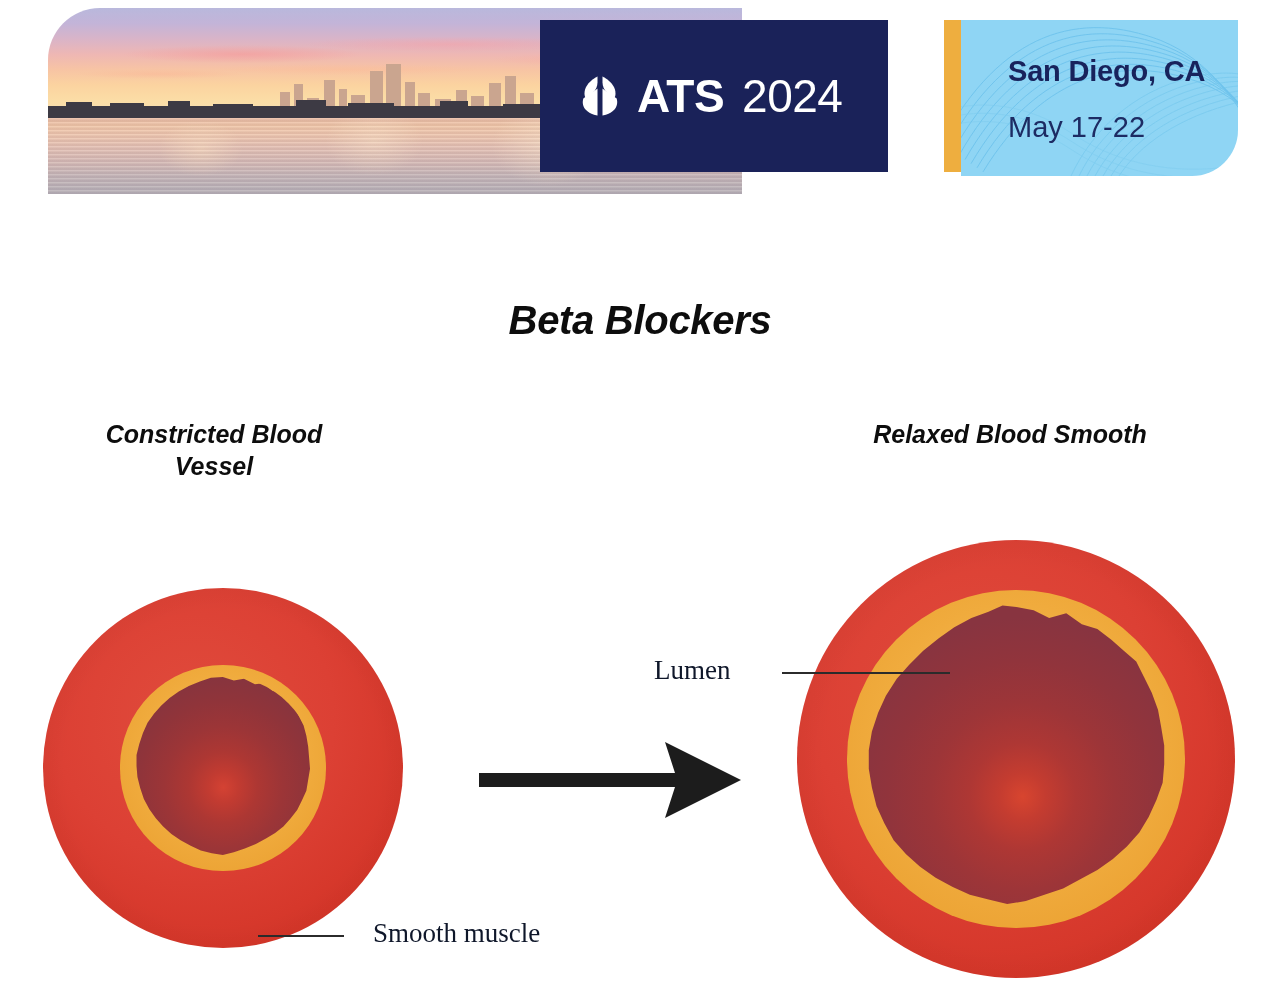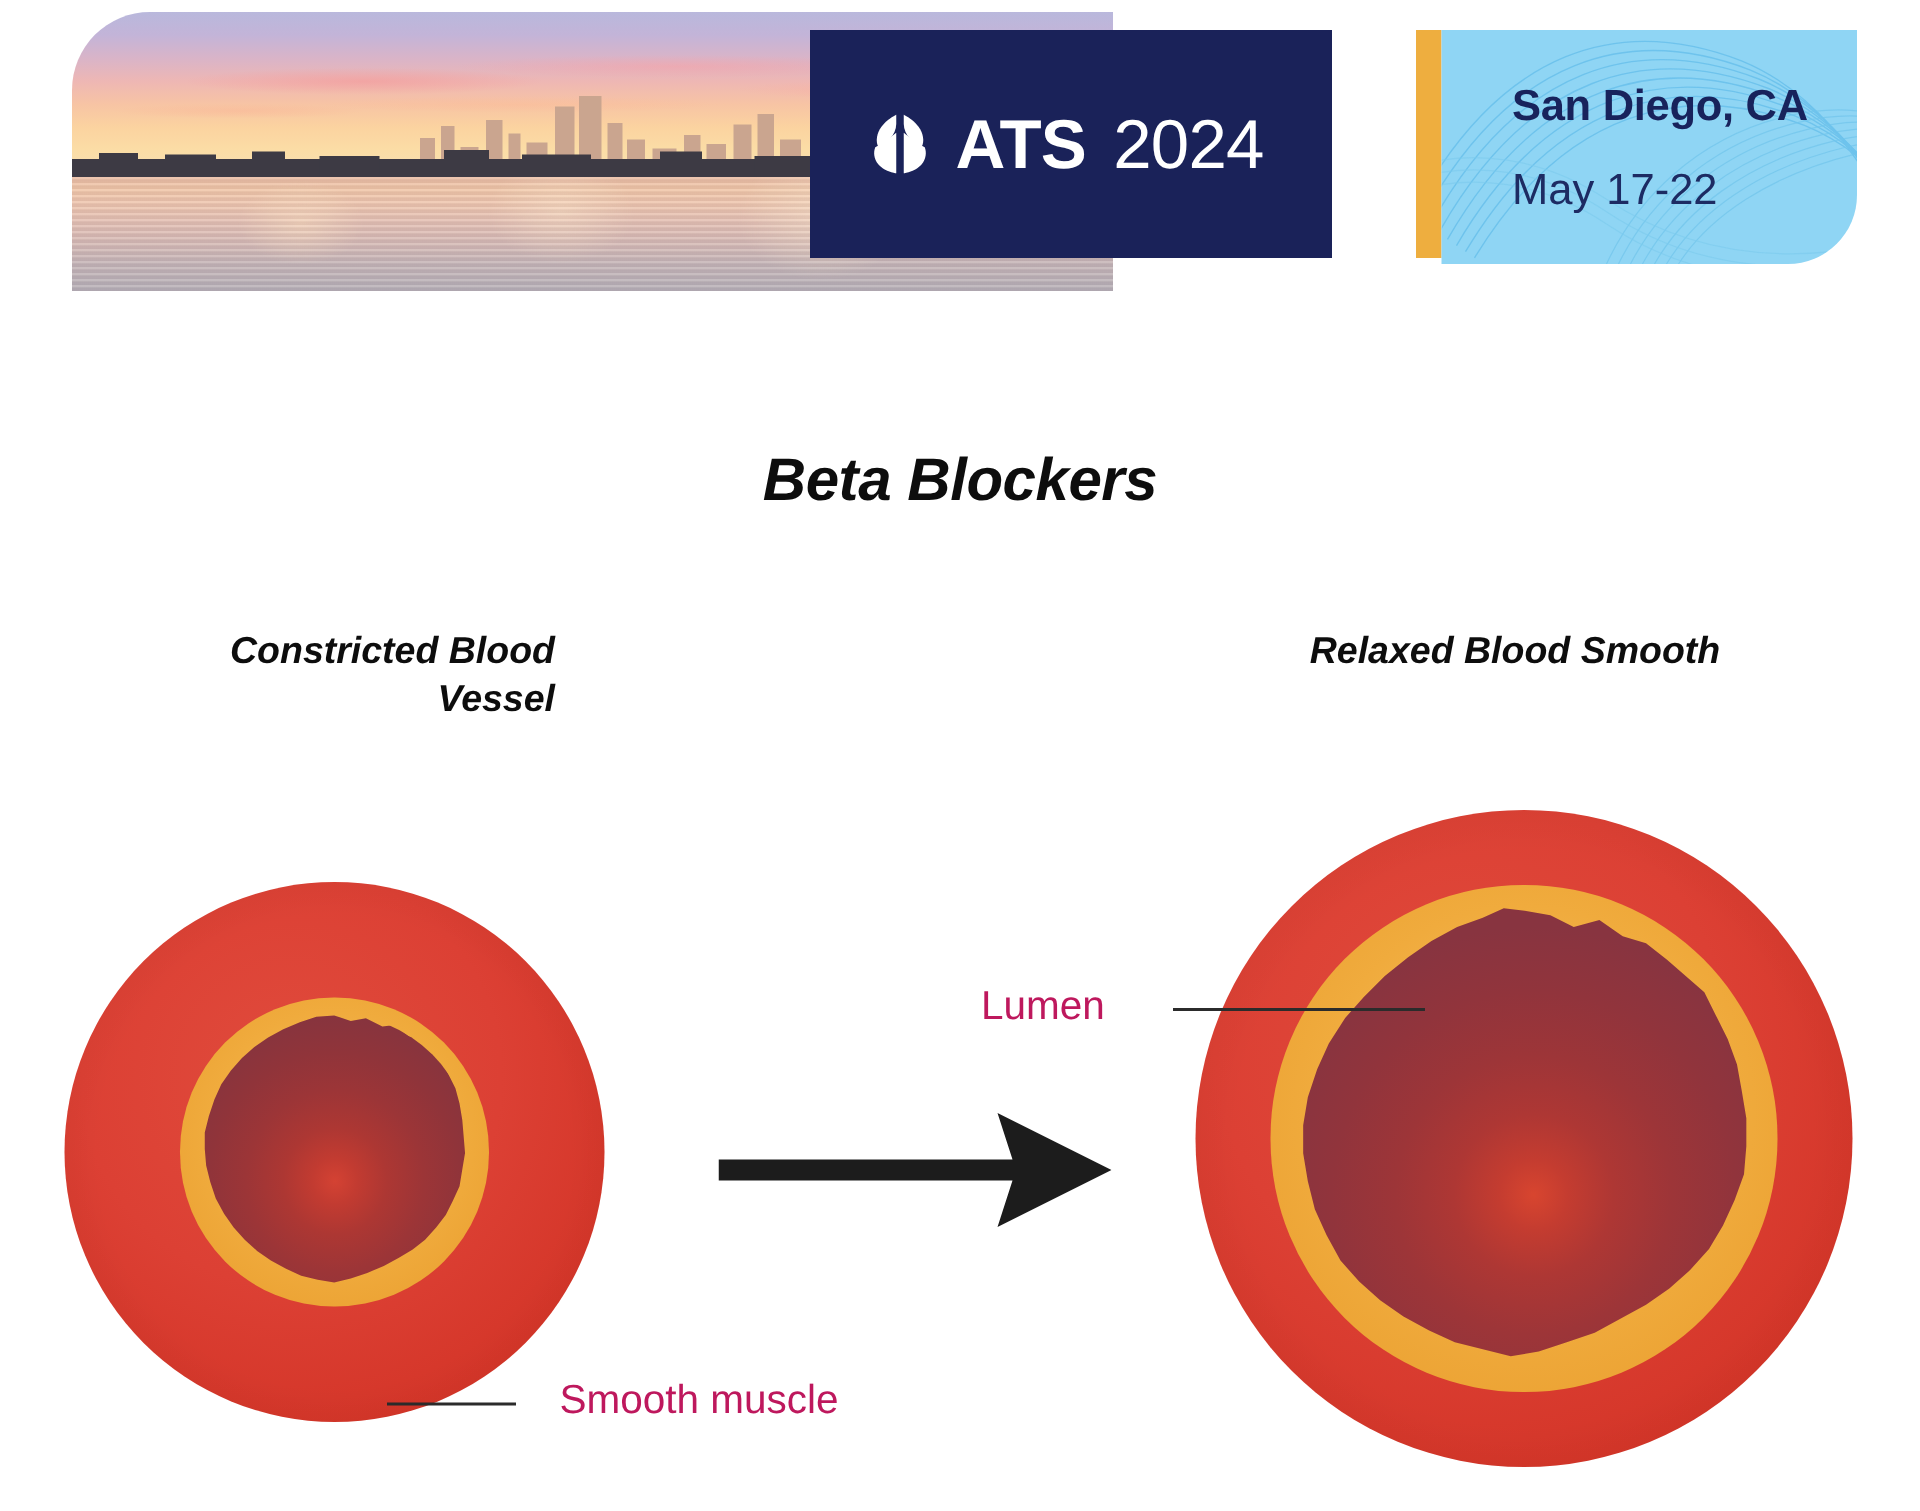--- a/index.html
+++ b/index.html
@@ -198,21 +198,21 @@
 
   .vessel-caption {
     position: absolute;
     text-align: center;
     font-size: 25px;
     font-weight: bold;
     font-style: italic;
     color: #0d0d0d;
     line-height: 1.28;
   }
-  #caption-constricted { left: 78px;  top: 418px; width: 292px; text-align: right; }
+  #caption-constricted { left: 68px;  top: 418px; width: 292px; }
   #caption-relaxed     { left: 862px; top: 418px; width: 296px; }
 
   
   .vessel { position: absolute; border-radius: 50%; }
 
   #vessel-constricted {
     left: 43px;
     top: 588px;
     width: 360px;
     height: 360px;
@@ -267,23 +267,24 @@
     height: 1.5px;
     background: #2b2b2b;
   }
   #leader-lumen        { left: 782px; top: 672px;  width: 168px; }
   #leader-smoothmuscle { left: 258px; top: 935px;  width: 86px;  }
 
   .callout-label {
     position: absolute;
     font-size: 27px;
     font-weight: 400;
-    color: #be185d;
+    color: #0f172a;
     white-space: nowrap;
     line-height: 1;
+    font-family: Liberation Serif, serif;
   }
   #label-lumen         { left: 654px; top: 657px; }
   #label-smoothmuscle  { left: 361px; top: 920px; margin-left: 12px; }
 
   
   #transition-arrow {
     position: absolute;
     left: 479px;
     top: 740px;
     width: 262px;

